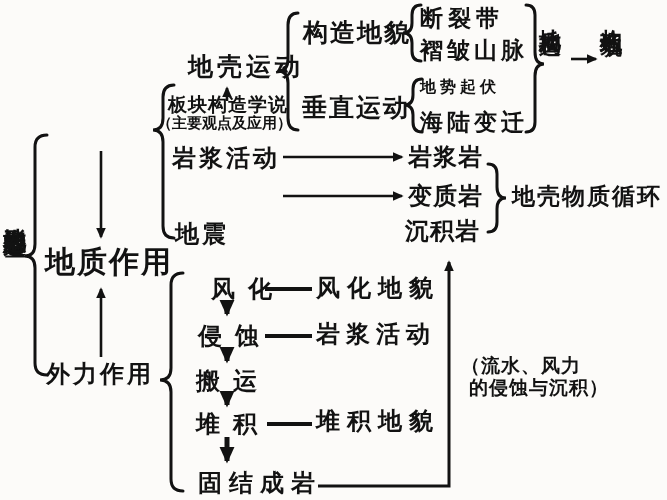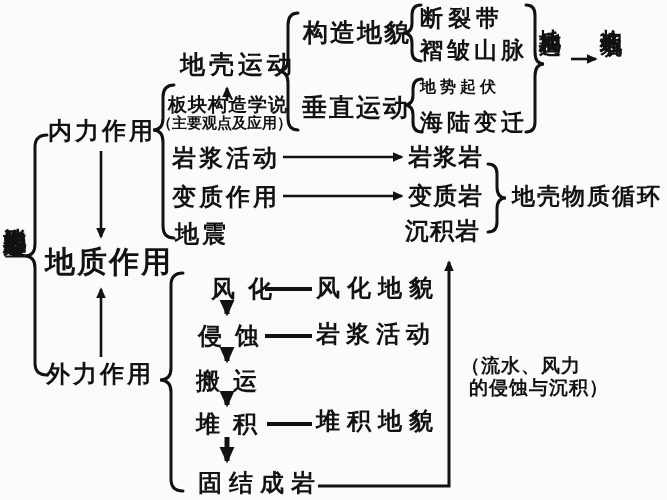--- a/index.html
+++ b/index.html
@@ -12,21 +12,21 @@
   .lbl{
     position:absolute;font-weight:bold;color:#121212;white-space:nowrap;
     line-height:1.05;font-family:"DejaVu Sans",sans-serif;
   }
   .v{writing-mode:vertical-rl;text-orientation:upright;}
   
   #n-root{left:3px;top:209px;font-size:23px;letter-spacing:1px;}
   #n-internal{left:48px;top:119px;font-size:24px;letter-spacing:3px;}
   #n-geo{left:45px;top:246px;font-size:30px;letter-spacing:2px;}
   #n-external{left:46px;top:362px;font-size:24px;letter-spacing:3px;}
-  #n-crustal{left:180px;top:54px;font-size:25px;letter-spacing:4px;font-family:Liberation Mono, monospace;}
+  #n-crustal{left:188px;top:54px;font-size:25px;letter-spacing:4px;}
   #n-plate{left:168px;top:95px;font-size:19px;letter-spacing:1px;}
   #n-plate-note{left:157px;top:116px;font-size:15px;letter-spacing:0px;}
   #n-hmove{left:303px;top:20px;font-size:25px;letter-spacing:2px;}
   #n-vmove{left:302px;top:95px;font-size:25px;letter-spacing:2px;text-align:right;}
   #n-fault{left:420px;top:6px;font-size:23px;letter-spacing:5px;}
   #n-fold{left:420px;top:38px;font-size:23px;letter-spacing:4px;}
   #n-relief{left:420px;top:79px;font-size:16px;letter-spacing:4px;}
   #n-sealand{left:420px;top:110px;font-size:23px;letter-spacing:4px;}
   #n-geostruct{left:539px;top:11px;font-size:22px;letter-spacing:2px;}
   #n-structland{left:600px;top:11px;font-size:22px;letter-spacing:2px;}
@@ -92,37 +92,35 @@
     </g>
 
     <g stroke="#121212" stroke-width="4" fill="none">
       <line x1="265" y1="289" x2="312" y2="289"></line>
       <line x1="265" y1="336" x2="312" y2="336"></line>
       <line x1="267" y1="424" x2="312" y2="424"></line>
     </g>
   </svg>
 
   <div id="n-root" class="lbl v">地表形态的塑造</div>
-  <div id="n-internal" class="lbl">内力作用</div>
   <div id="n-geo" class="lbl">地质作用</div>
   <div id="n-external" class="lbl">外力作用</div>
 
   <div id="n-crustal" class="lbl">地壳运动</div>
   <div id="n-plate" class="lbl">板块构造学说</div>
   <div id="n-plate-note" class="lbl">（主要观点及应用）</div>
   <div id="n-hmove" class="lbl">构造地貌</div>
   <div id="n-vmove" class="lbl">垂直运动</div>
   <div id="n-fault" class="lbl">断裂带</div>
   <div id="n-fold" class="lbl">褶皱山脉</div>
   <div id="n-relief" class="lbl">地势起伏</div>
   <div id="n-sealand" class="lbl">海陆变迁</div>
   <div id="n-geostruct" class="lbl v">地质构造</div>
   <div id="n-structland" class="lbl v">构造地貌</div>
   <div id="n-magma" class="lbl">岩浆活动</div>
-  <div id="n-metam" class="lbl">变质作用</div>
   <div id="n-quake" class="lbl">地震</div>
   <div id="n-igneous" class="lbl">岩浆岩</div>
   <div id="n-metarock" class="lbl">变质岩</div>
   <div id="n-sedrock" class="lbl">沉积岩</div>
   <div id="n-cycle" class="lbl">地壳物质循环</div>
 
   <div id="n-weather" class="lbl">风化</div>
   <div id="n-weatherland" class="lbl">风化地貌</div>
   <div id="n-erosion" class="lbl">侵蚀</div>
   <div id="n-erosionland" class="lbl">岩浆活动</div>

